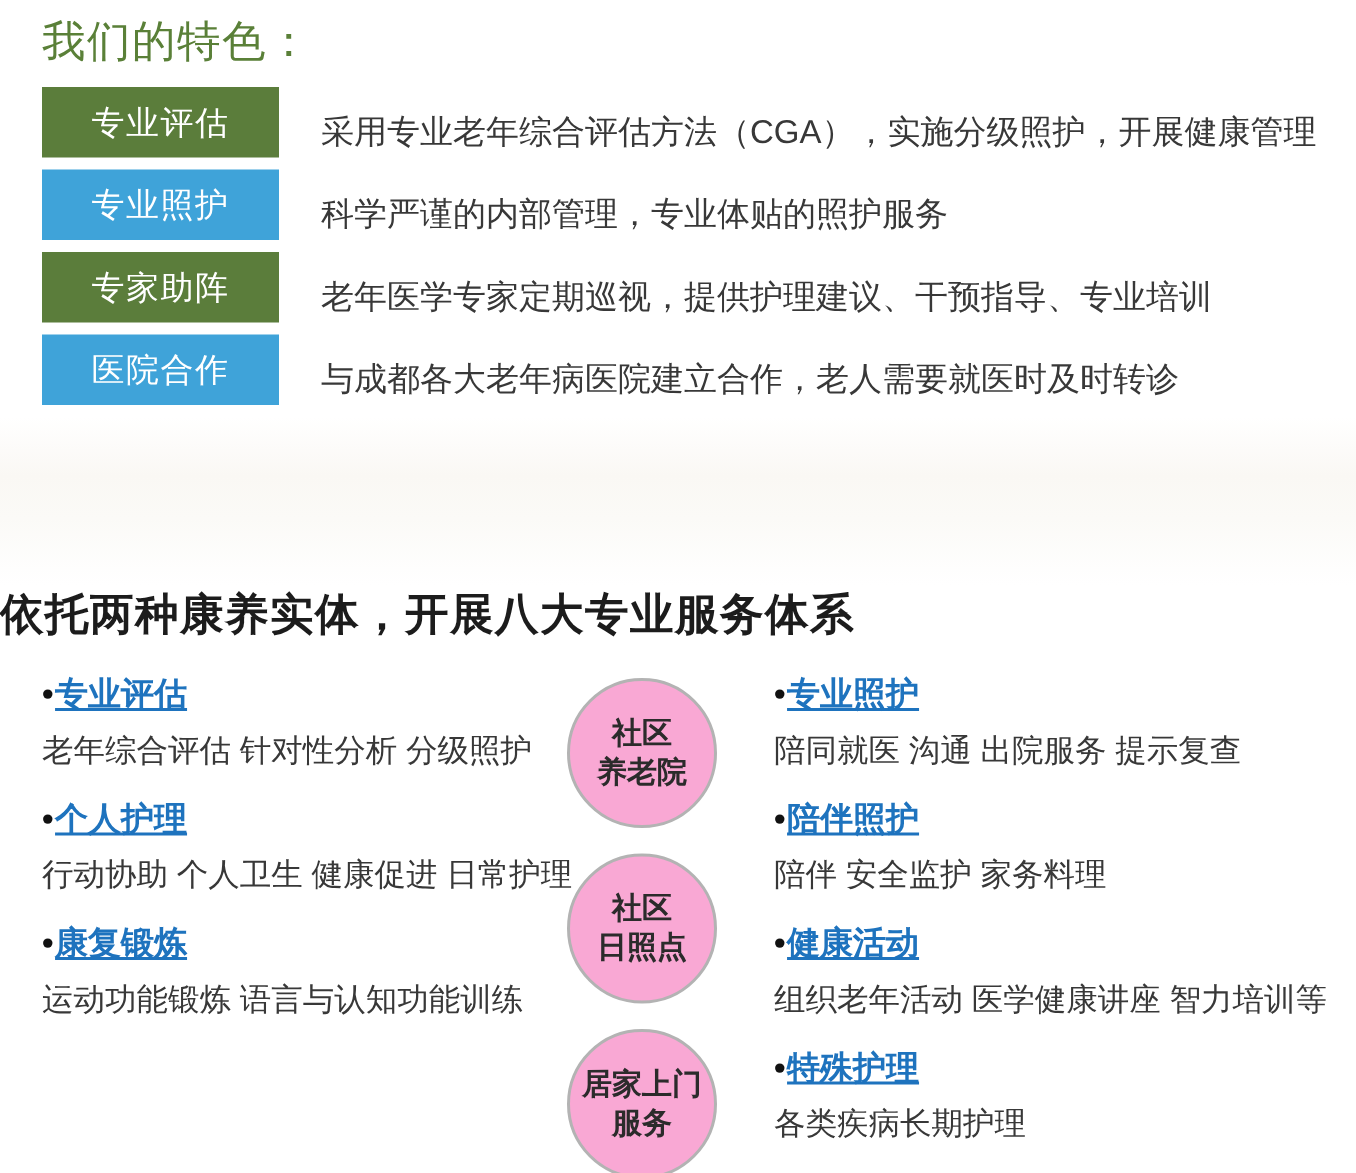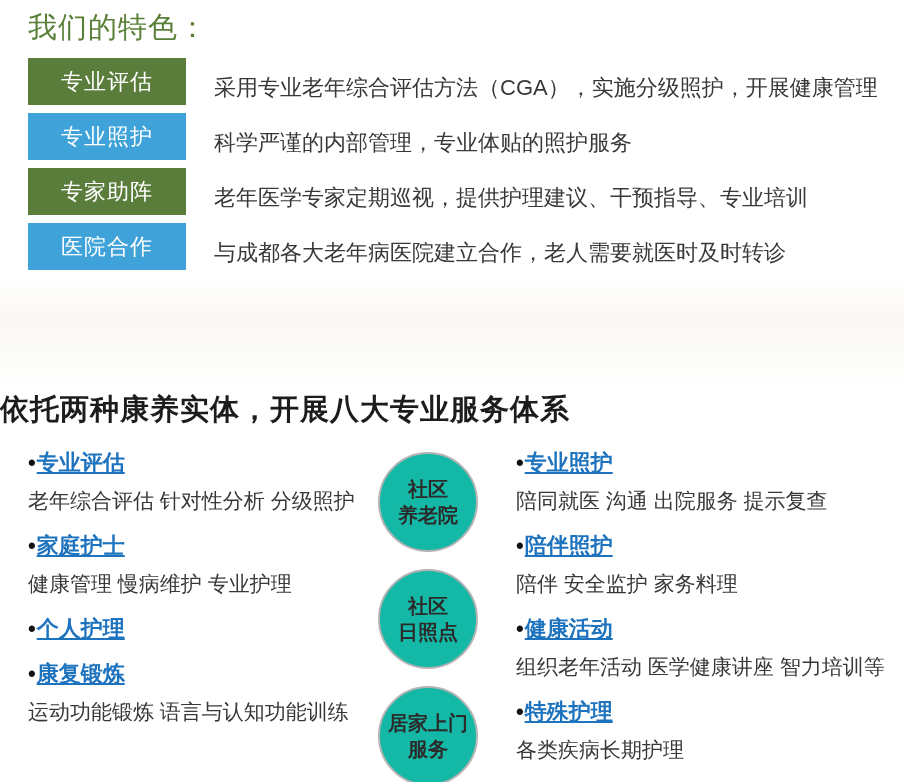--- a/index.html
+++ b/index.html
@@ -46,21 +46,21 @@
   .col-left{width:350px;flex:0 0 350px;}
   .col-circles{width:104px;flex:0 0 104px;display:flex;flex-direction:column;gap:17px;padding-top:2px;}
   .col-right{flex:1;padding-left:34px;}
   .svc-item{margin-bottom:19px;}
   .svc-title{font-size:22px;font-weight:bold;line-height:26px;white-space:nowrap;}
   .svc-bullet{color:#111111;margin-right:1px;}
   .svc-link{color:var(--link_blue);text-decoration:underline;cursor:pointer;}
   .svc-desc{font-size:21px;color:var(--text_dark);margin-top:12px;line-height:26px;white-space:nowrap;}
   .circle{
     width:100px;height:100px;border-radius:50%;
-    border:2px solid var(--circle_border);background:#14b8a6;
+    border:2px solid var(--circle_border);background:#f9a8d4;
     display:flex;flex-direction:column;align-items:center;justify-content:center;
     font-size:20px;font-weight:bold;color:#2b2b2b;line-height:1.3;text-align:center;
   }
 </style>
 </head>
 <body>
 
 <div class="features">
   <div class="features-heading">我们的特色：</div>
 
@@ -91,25 +91,22 @@
   <div class="services-heading">依托两种康养实体，开展八大专业服务体系</div>
 
   <div class="services-body">
 
     <div class="col-left">
       <div class="svc-item">
         <div class="svc-title"><span class="svc-bullet">•</span><span class="svc-link">专业评估</span></div>
         <div class="svc-desc">老年综合评估 针对性分析 分级照护</div>
       </div>
       <div class="svc-item">
-        <div class="svc-title"><span class="svc-bullet">•</span><span class="svc-link">家庭护士</span></div>
-        <div class="svc-desc">健康管理 慢病维护 专业护理</div>
-      </div>
-      <div class="svc-item">
         <div class="svc-title"><span class="svc-bullet">•</span><span class="svc-link">个人护理</span></div>
+        <div class="svc-desc">行动协助 个人卫生 健康促进 日常护理</div>
       </div>
       <div class="svc-item">
         <div class="svc-title"><span class="svc-bullet">•</span><span class="svc-link">康复锻炼</span></div>
         <div class="svc-desc">运动功能锻炼 语言与认知功能训练</div>
       </div>
     </div>
 
     <div class="col-circles">
       <div class="circle">
         <span>社区</span>

